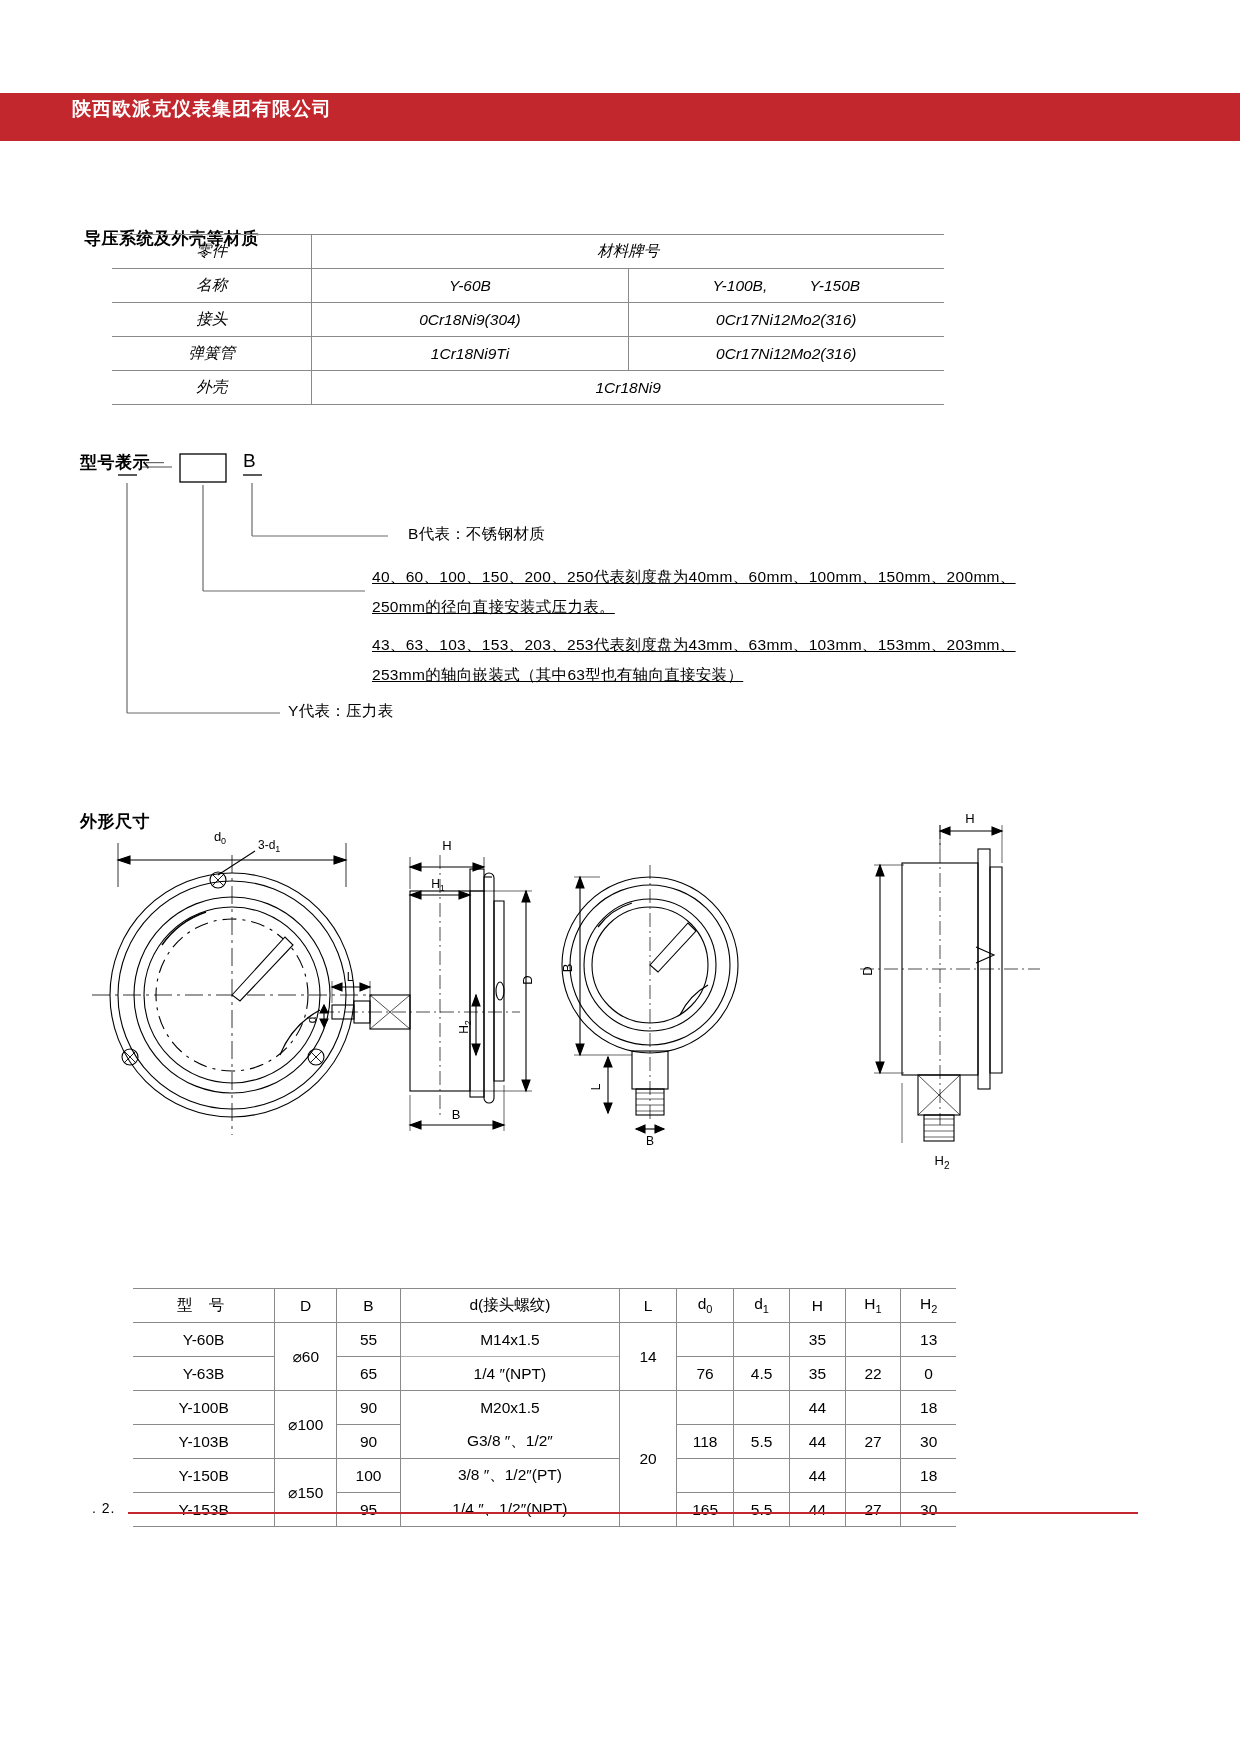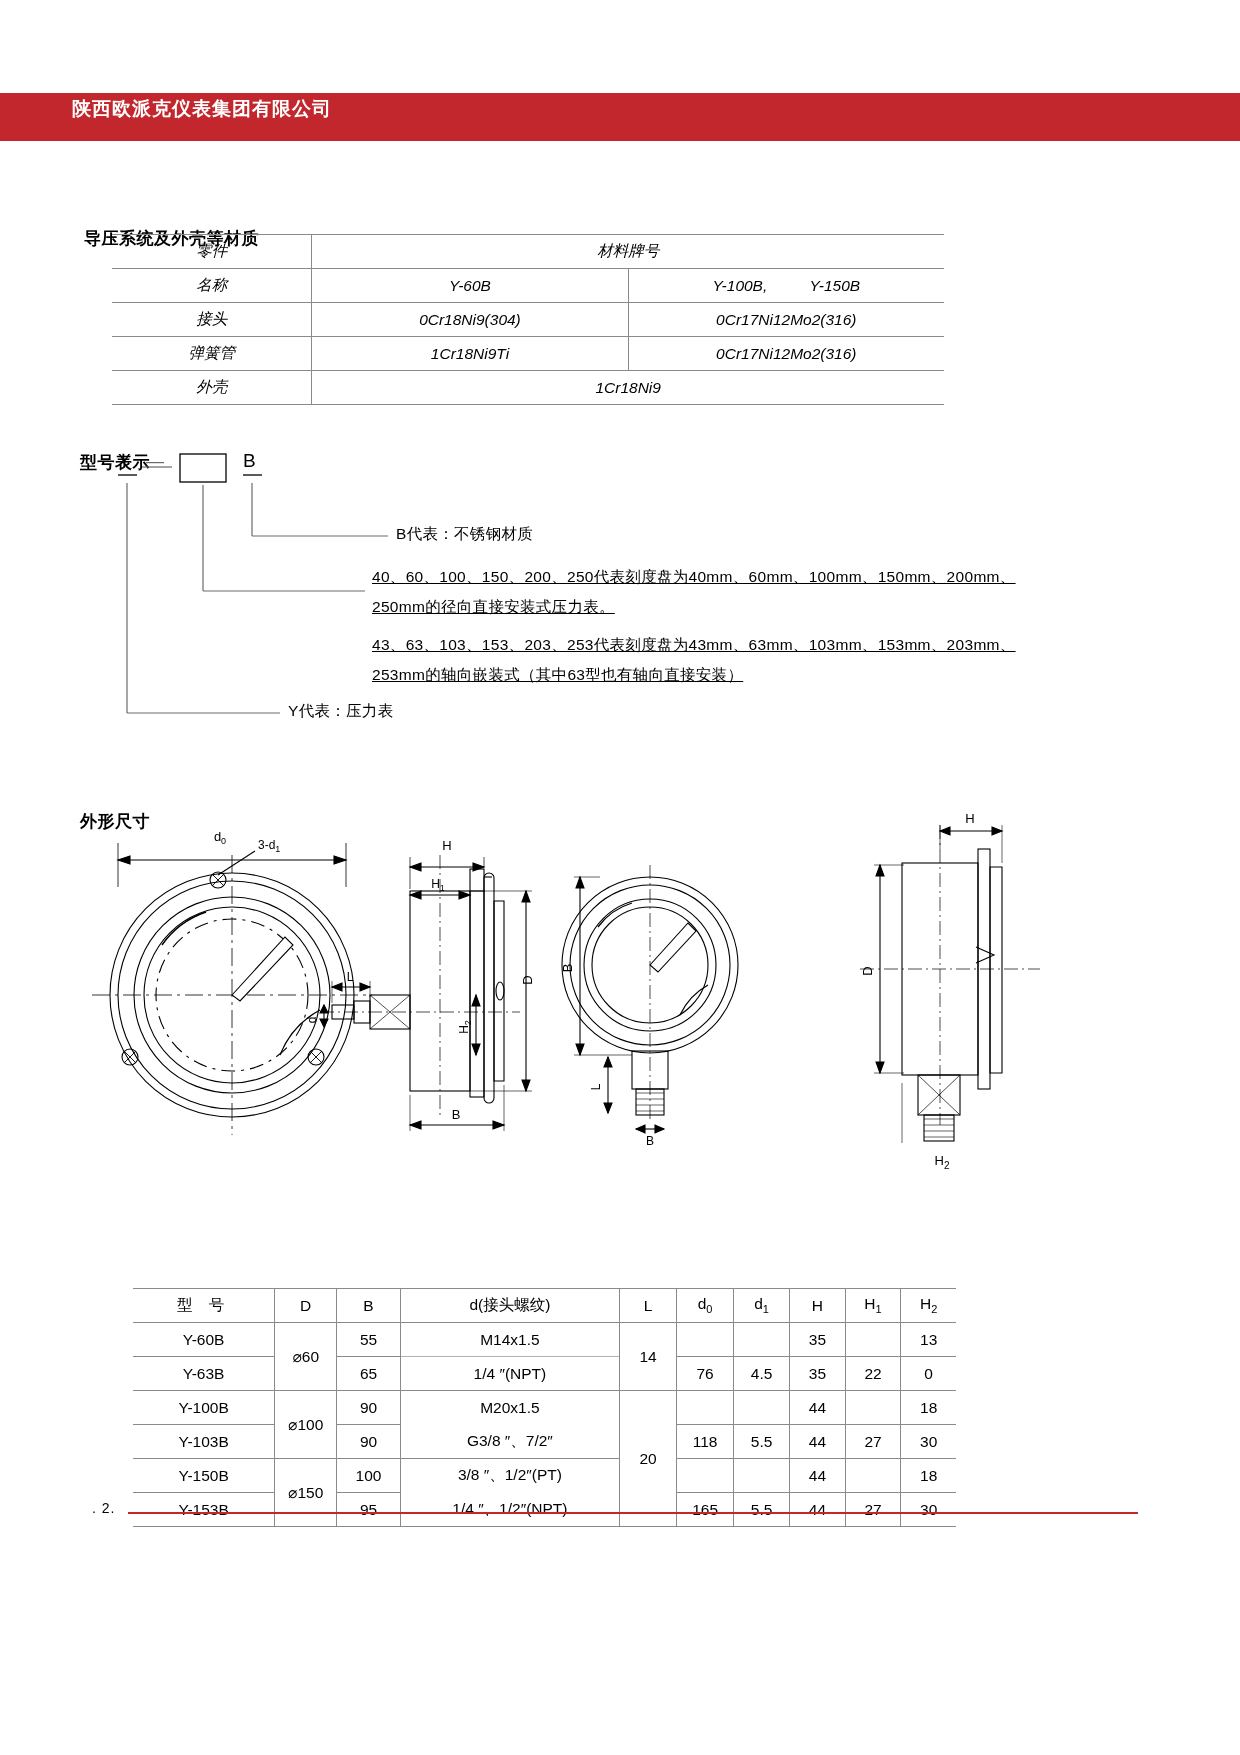--- a/index.html
+++ b/index.html
@@ -162,21 +162,21 @@
         <line x1="38" y1="30" x2="57" y2="30"></line>
 
         <line x1="163" y1="30" x2="182" y2="30"></line>
       </g>
     </svg>
 
     <span class="mtxt" style="left:38px;top:5px;font-size:19px;">Y</span>
     <span class="mtxt" style="left:66px;top:6px;font-size:18px;color:#6a6a6a;">—</span>
     <span class="mtxt" style="left:163px;top:5px;font-size:19px;">B</span>
 
-    <span class="mtxt" style="left:316px;top:79px;">B代表：不锈钢材质</span>
+    <span class="mtxt" style="left:328px;top:79px;">B代表：不锈钢材质</span>
 
     <div class="mtxt-para" style="left:292px;top:117px;">40、60、100、150、200、250代表刻度盘为40mm、60mm、100mm、150mm、200mm、250mm的径向直接安装式压力表。</div>
 
     <div class="mtxt-para" style="left:292px;top:185px;">43、63、103、153、203、253代表刻度盘为43mm、63mm、103mm、153mm、203mm、253mm的轴向嵌装式（其中63型也有轴向直接安装）</div>
 
     <span class="mtxt" style="left:208px;top:256px;">Y代表：压力表</span>
   </div>
 
   <div class="sec-h" id="h-dims">外形尺寸</div>
 
@@ -403,21 +403,21 @@
       <td class="vr hb"></td>
       <td class="vr hb"></td>
       <td class="vr hb">44</td>
       <td class="vr hb"></td>
       <td class="hb">18</td>
     </tr>
 
     <tr class="hb">
       <td class="vr hb">Y-103B</td>
       <td class="vr">90</td>
-      <td class="vr">G3/8 ″、7/2″</td>
+      <td class="vr">G3/8 ″、1/2″</td>
       <td class="vr">118</td>
       <td class="vr">5.5</td>
       <td class="vr">44</td>
       <td class="vr">27</td>
       <td>30</td>
     </tr>
 
     <tr>
       <td class="vr hb">Y-150B</td>
       <td class="vr" rowspan="2"><span class="dia">⌀</span><span>150</span></td>

